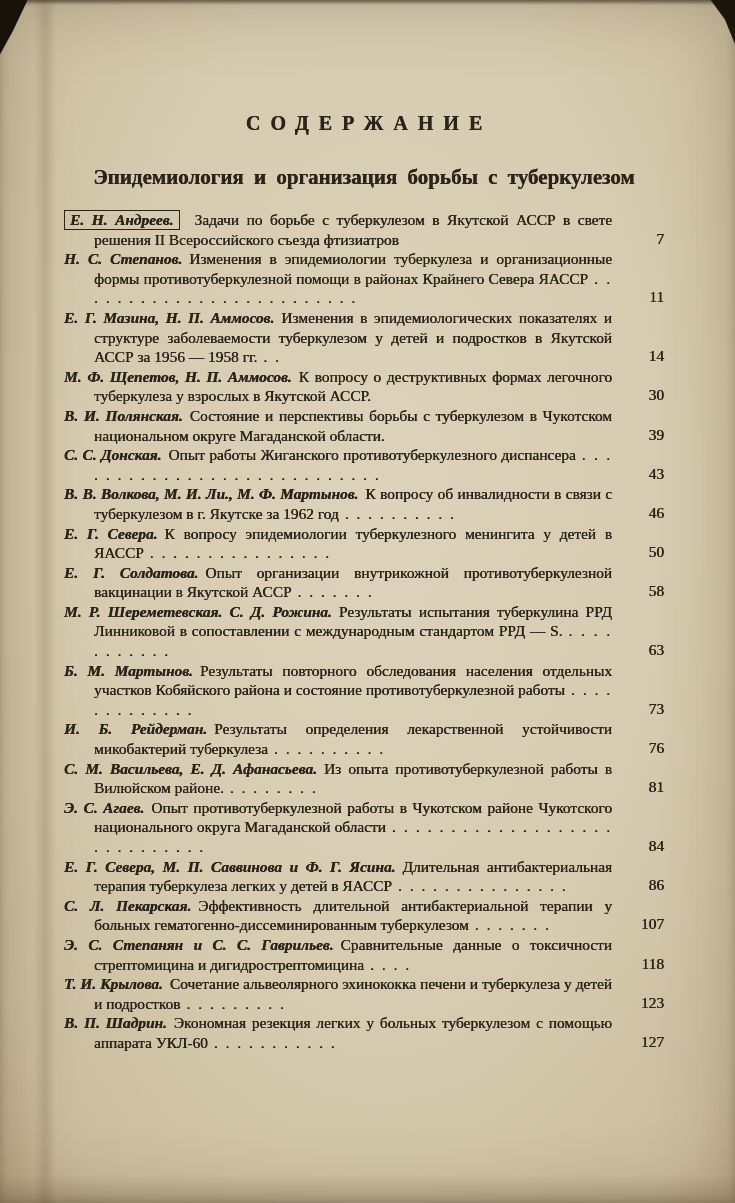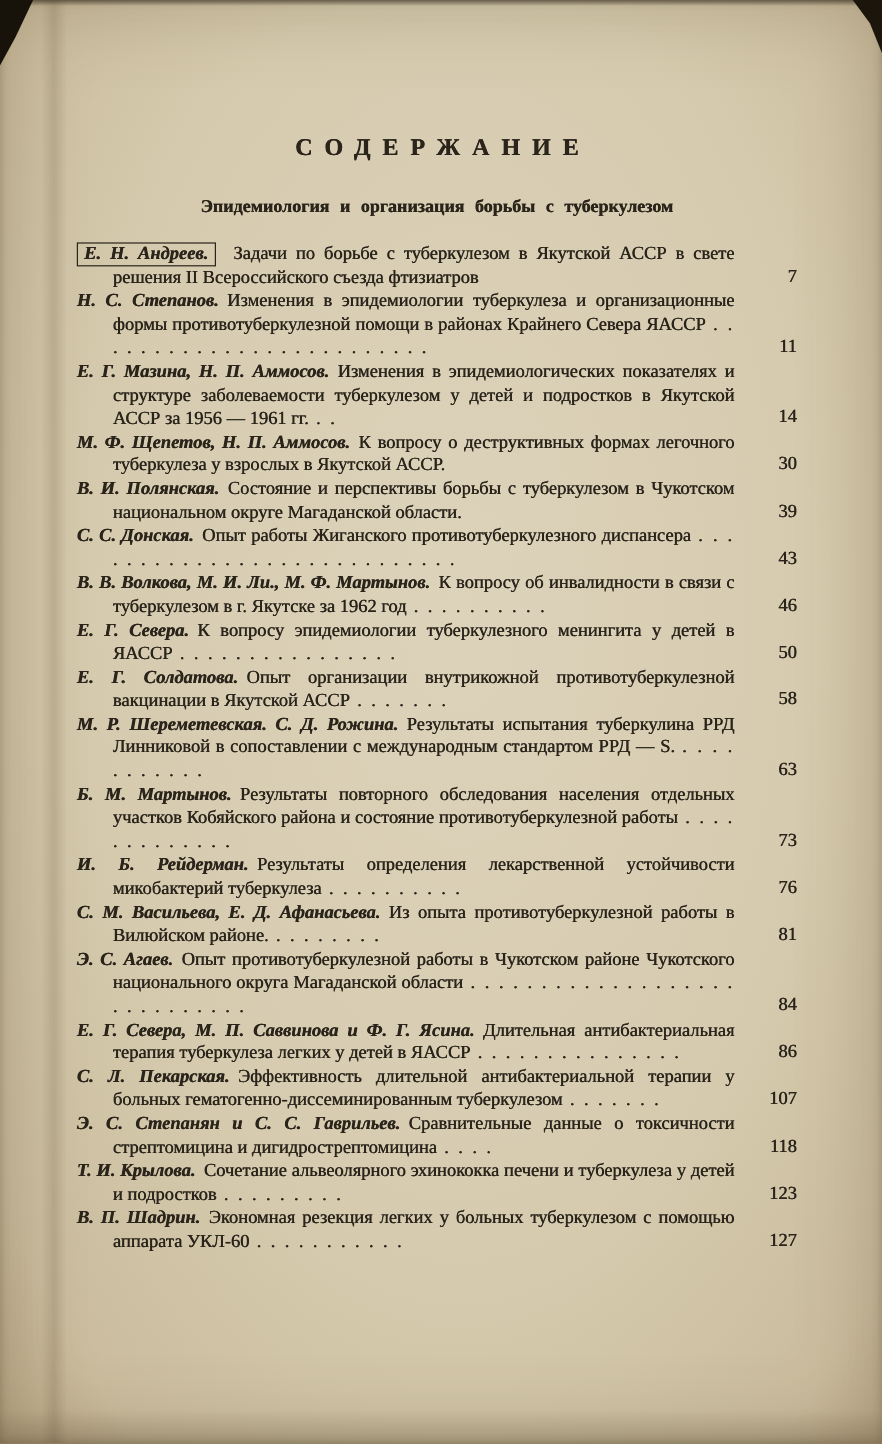--- a/index.html
+++ b/index.html
@@ -32,21 +32,21 @@
   .toc-title {
     margin: 0 0 30px 10px;
     text-align: center;
     font-size: 20px;
     font-weight: 700;
     letter-spacing: 10px;
   }
   .section-heading {
     margin: 26px 0 20px;
     text-align: center;
-    font-size: 15px;
+    font-size: 21px;
     font-weight: 700;
     word-spacing: 5px;
   }
   .section-heading.first { margin-top: 0; }
 
   .entry {
     position: relative;
     font-size: 15.4px;
     line-height: 19.6px;
     text-align: justify;
@@ -86,21 +86,21 @@
   <div class="corner-tr"></div>
   <div class="left-band"></div>
   <div class="bottom-shade"></div>
 
   <div class="content">
     <h1 class="toc-title">СОДЕРЖАНИЕ</h1>
     <div id="toc-sections">
         <div class="section-heading first">Эпидемиология и организация борьбы с туберкулезом</div>
         <div class="entry"><span class="num">7</span><span class="author boxed">Е. Н. Андреев.</span><span class="text">Задачи по борьбе с туберкулезом в Якутской АССР в свете решения II Всероссийского съезда фтизиатров</span><span class="dots"></span></div>
         <div class="entry"><span class="num">11</span><span class="author">Н. С. Степанов.</span><span class="text">Изменения в эпидемиологии туберкулеза и организационные формы противотуберкулезной помощи в районах Крайнего Севера ЯАССР</span><span class="dots">. . . . . . . . . . . . . . . . . . . . . . . . .</span></div>
-        <div class="entry"><span class="num">14</span><span class="author">Е. Г. Мазина, Н. П. Аммосов.</span><span class="text">Изменения в эпидемиологических показателях и структуре заболеваемости туберкулезом у детей и подростков в Якутской АССР за 1956 — 1961 гг.</span><span class="dots">. .</span></div>
+        <div class="entry"><span class="num">14</span><span class="author">Е. Г. Мазина, Н. П. Аммосов.</span><span class="text">Изменения в эпидемиологических показателях и структуре заболеваемости туберкулезом у детей и подростков в Якутской АССР за 1956 — 1958 гг.</span><span class="dots">. .</span></div>
         <div class="entry"><span class="num">30</span><span class="author">М. Ф. Щепетов, Н. П. Аммосов.</span><span class="text">К вопросу о деструктивных формах легочного туберкулеза у взрослых в Якутской АССР.</span><span class="dots"></span></div>
         <div class="entry"><span class="num">39</span><span class="author">В. И. Полянская.</span><span class="text">Состояние и перспективы борьбы с туберкулезом в Чукотском национальном округе Магаданской области.</span><span class="dots"></span></div>
         <div class="entry"><span class="num">43</span><span class="author">С. С. Донская.</span><span class="text">Опыт работы Жиганского противотуберкулезного диспансера</span><span class="dots">. . . . . . . . . . . . . . . . . . . . . . . . . . . .</span></div>
         <div class="entry"><span class="num">46</span><span class="author">В. В. Волкова, М. И. Ли., М. Ф. Мартынов.</span><span class="text">К вопросу об инвалидности в связи с туберкулезом в г. Якутске за 1962 год</span><span class="dots">. . . . . . . . . .</span></div>
         <div class="entry"><span class="num">50</span><span class="author">Е. Г. Севера.</span><span class="text">К вопросу эпидемиологии туберкулезного менингита у детей в ЯАССР</span><span class="dots">. . . . . . . . . . . . . . . .</span></div>
         <div class="entry"><span class="num">58</span><span class="author">Е. Г. Солдатова.</span><span class="text">Опыт организации внутрикожной противотуберкулезной вакцинации в Якутской АССР</span><span class="dots">. . . . . . .</span></div>
         <div class="entry"><span class="num">63</span><span class="author">М. Р. Шереметевская. С. Д. Рожина.</span><span class="text">Результаты испытания туберкулина РРД Линниковой в сопоставлении с международным стандартом РРД — S.</span><span class="dots">. . . . . . . . . . .</span></div>
         <div class="entry"><span class="num">73</span><span class="author">Б. М. Мартынов.</span><span class="text">Результаты повторного обследования населения отдельных участков Кобяйского района и состояние противотуберкулезной работы</span><span class="dots">. . . . . . . . . . . . .</span></div>
         <div class="entry"><span class="num">76</span><span class="author">И. Б. Рейдерман.</span><span class="text">Результаты определения лекарственной устойчивости микобактерий туберкулеза</span><span class="dots">. . . . . . . . . .</span></div>
         <div class="entry"><span class="num">81</span><span class="author">С. М. Васильева, Е. Д. Афанасьева.</span><span class="text">Из опыта противотуберкулезной работы в Вилюйском районе.</span><span class="dots">. . . . . . . .</span></div>

